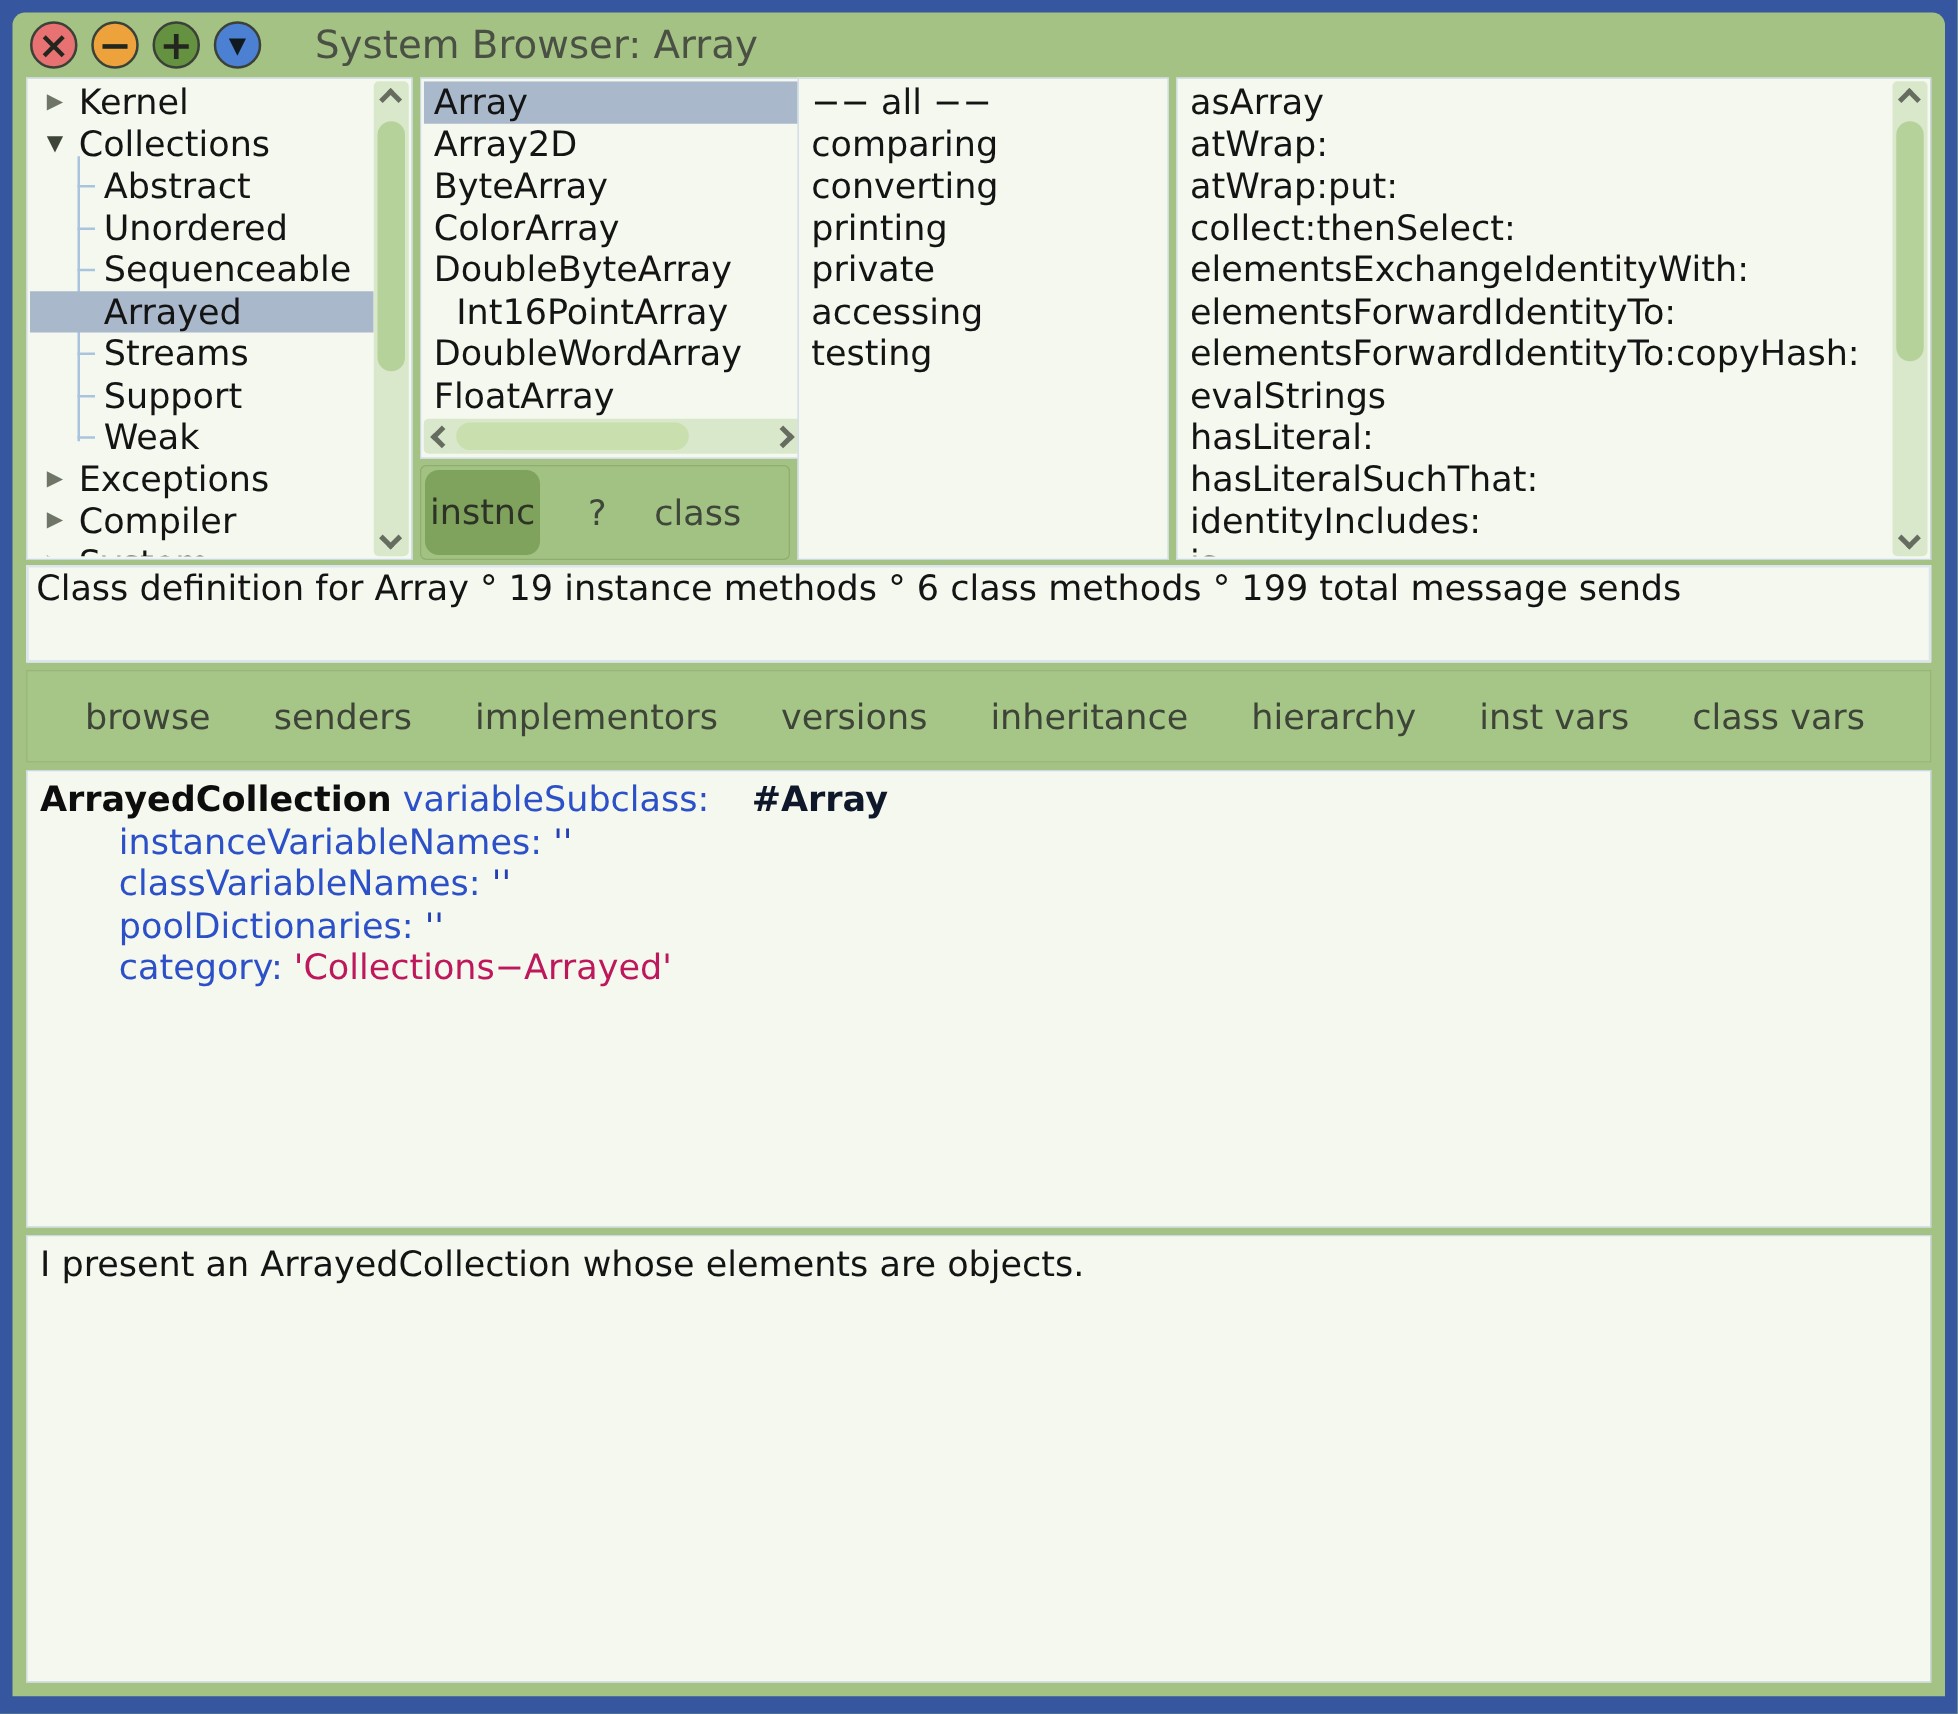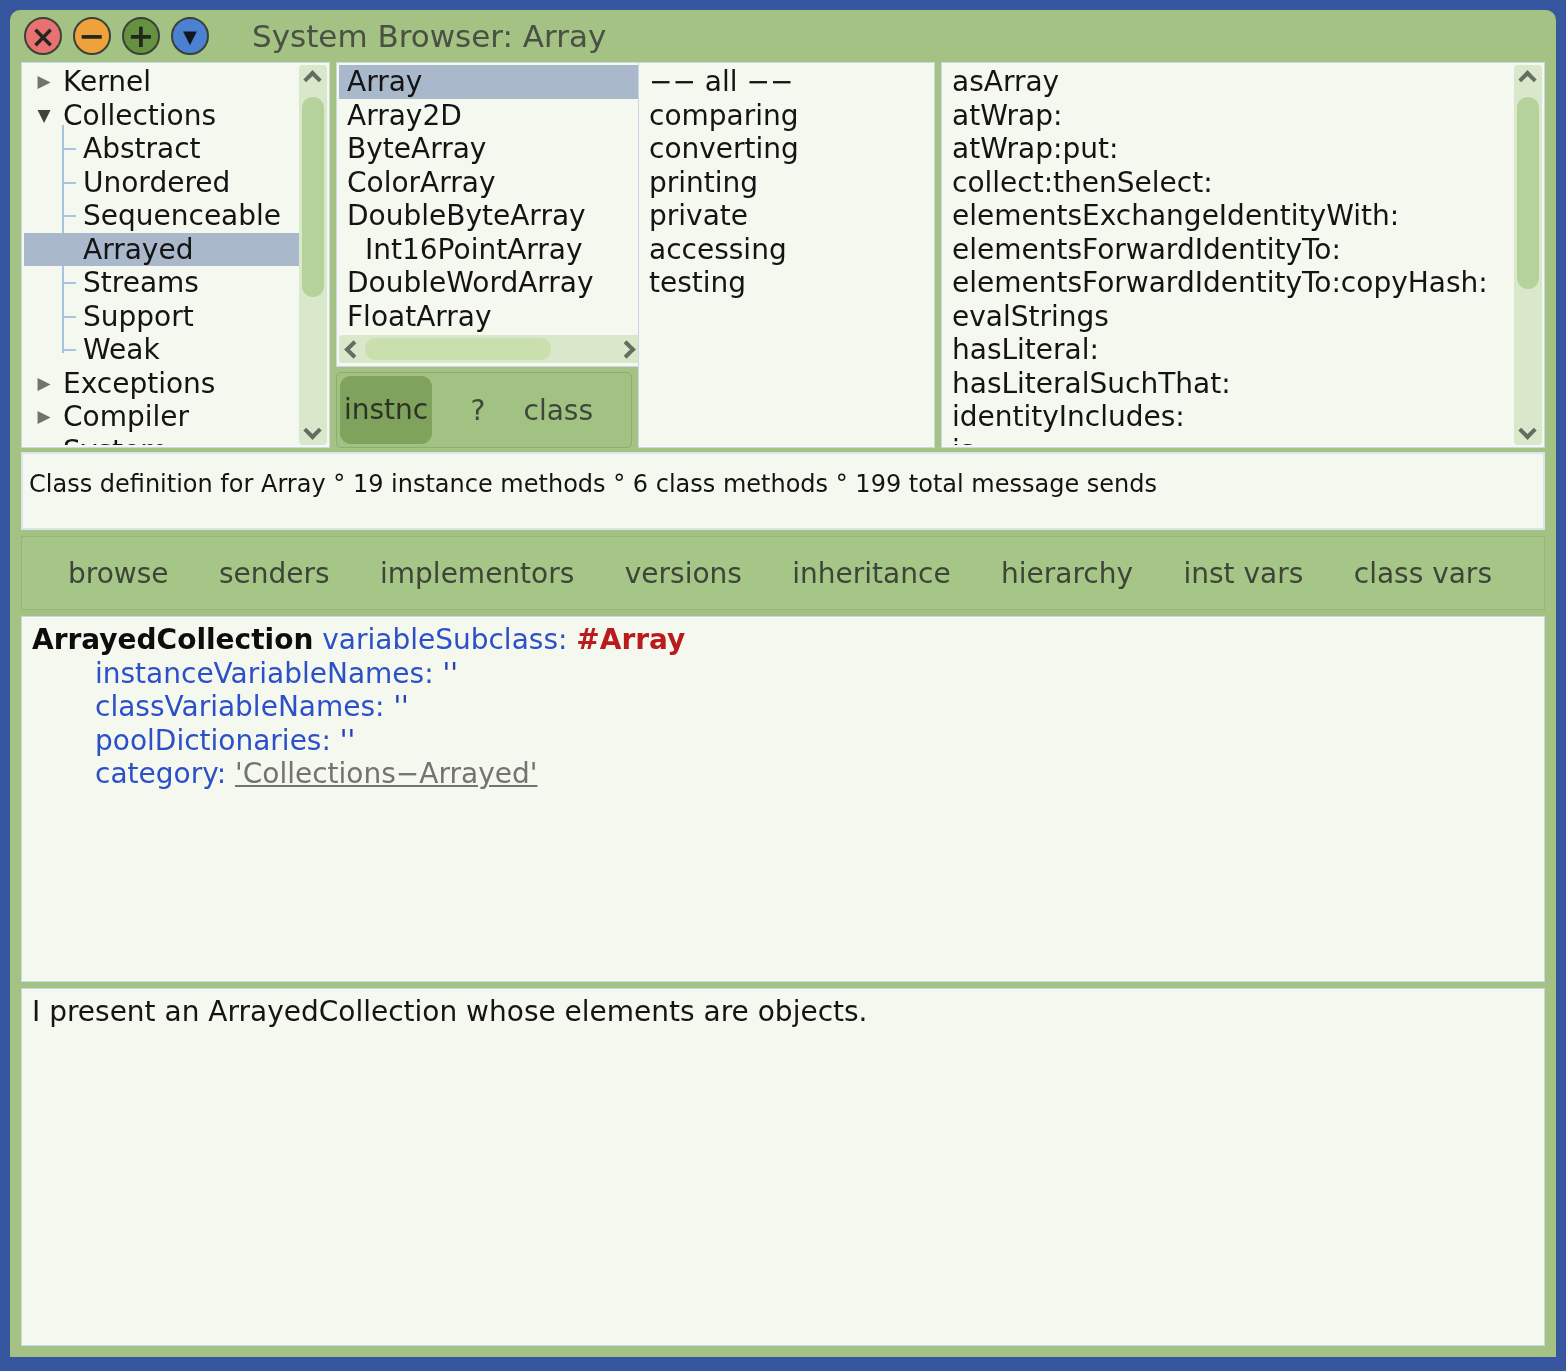--- a/index.html
+++ b/index.html
@@ -115,32 +115,32 @@
     font-size:28px;color:#3f463a;white-space:nowrap;
   }
   .side-btn.active{
     background:#7fa35c;border-radius:11px;color:#2d3227;
     padding:14px 4px;line-height:40px;
   }
   
   .tb-item{font-size:28px;color:#3e4538;white-space:nowrap;}
   
   .status-text{
-    font-size:24px;color:#141414;padding:16px 6px;white-space:nowrap;
+    font-size:28px;color:#141414;padding:0 6px;white-space:nowrap;
   }
   
   .code-line{
     font-size:28px;line-height:33.5px;white-space:pre;
   }
   .code-line.indent{padding-left:63px;}
   .tok-class{font-weight:bold;color:#0d0d0d;}
   .tok-keyword{color:#2c50c8;margin-top:34px;}
-  .tok-symbol{color:#b91c1c;font-weight:bold;}
+  .tok-symbol{color:#0f172a;font-weight:bold;margin-left:25px;}
   .tok-string-empty{color:#2440b4;}
-  .tok-string{color:#737373;text-decoration:underline;}
+  .tok-string{color:#be185d;}
   .comment-text{font-size:28px;color:#141414;line-height:34px;}
 </style>
 </head>
 <body>
 
 <div class="window">
 
   <div class="titlebar">
     <span class="tb-btn close">×</span>
     <span class="tb-btn min">−</span>

